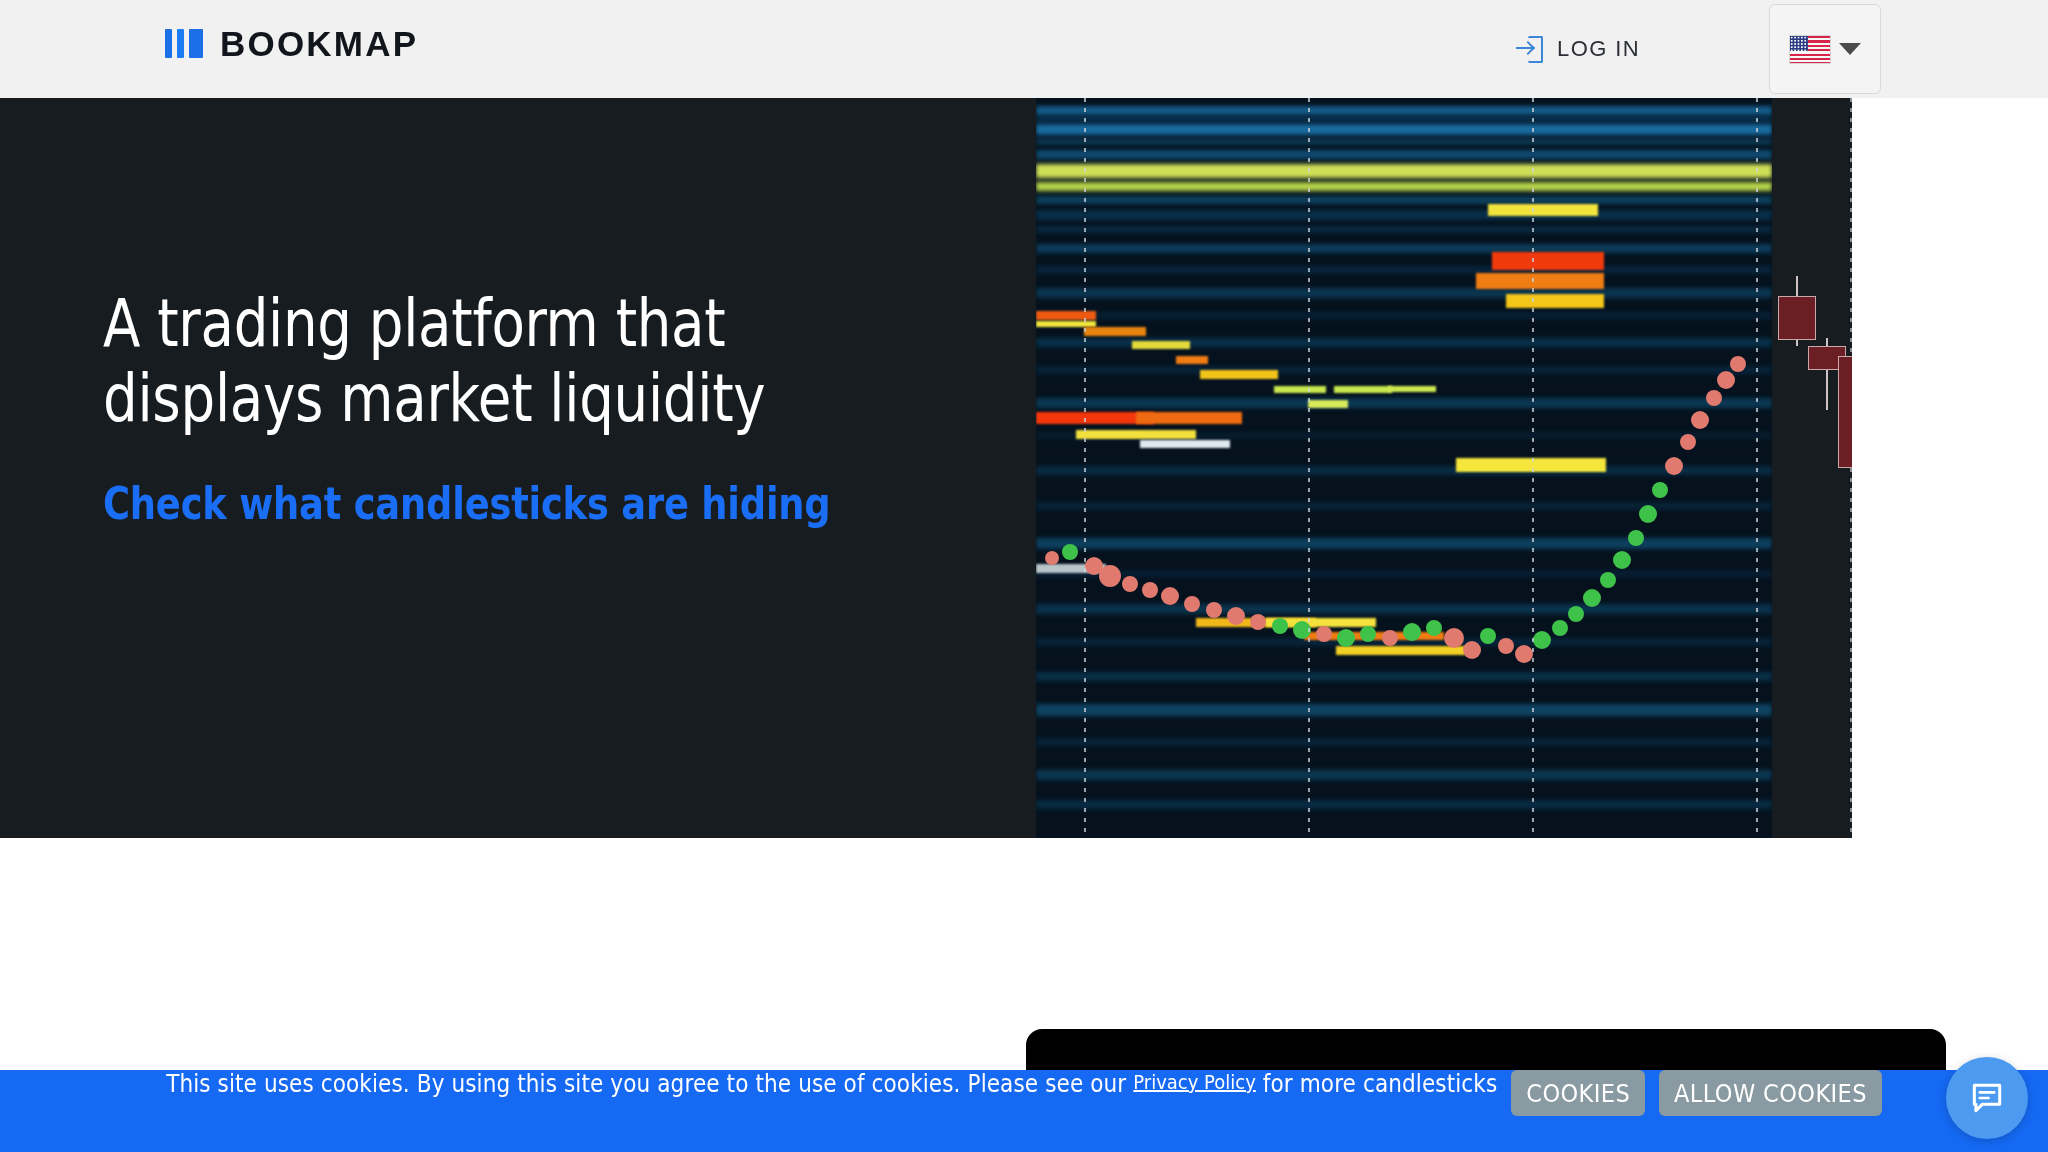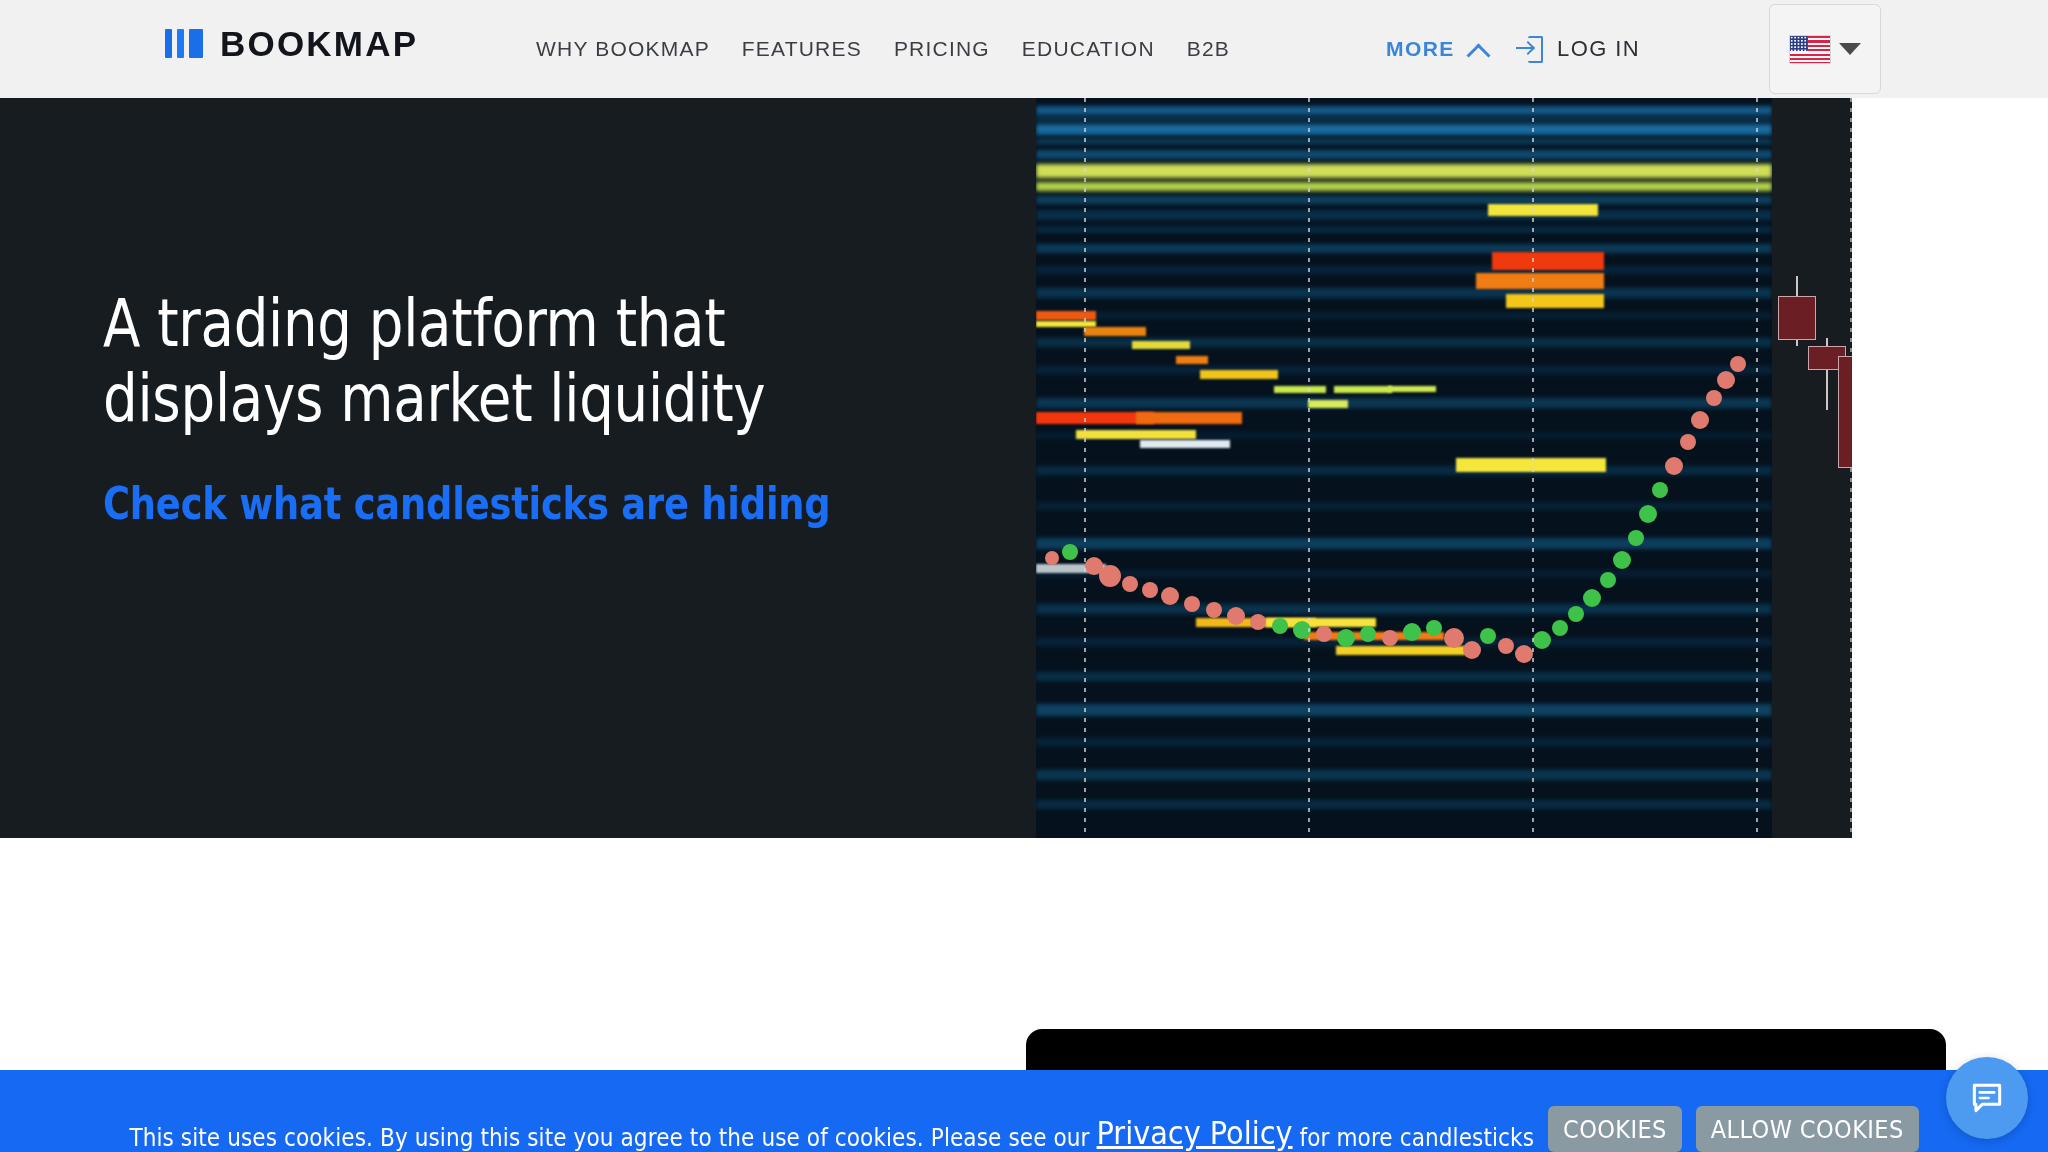--- a/index.html
+++ b/index.html
@@ -148,28 +148,28 @@
     position:absolute; top:838px; left:0; width:2048px; height:314px; background:#ffffff;
   }
   .dark-panel{
     position:absolute; left:1026px; top:1029px; width:920px; height:123px;
     background:#000000; border-radius:16px 16px 0 0;
   }
 
   
   .cookie{
     position:absolute; left:0; bottom:0; width:2048px; height:82px;
-    background:#1569f3; display:flex; align-items:flex-end; justify-content:center; gap:0;
+    background:#1569f3; display:flex; align-items:flex-start; justify-content:center; gap:0;
   }
   .cookie-text{
     font-family:"DejaVu Sans Condensed","Liberation Sans", sans-serif;
     font-size:24px; color:#ffffff; letter-spacing:0.1px; white-space:nowrap;
   }
   .cookie-link{
-    color:#ffffff; text-decoration:underline; font-size:32px;
+    color:#ffffff; text-decoration:underline; font-size:20px;
     font-family:"DejaVu Sans Condensed","Liberation Sans", sans-serif;
   }
   .cookie-btn{
     margin-left:14px; height:46px; padding:0 15px; border:none; border-radius:6px;
     background:#8a9aa3; color:#ffffff; font-size:25px; letter-spacing:.4px;
     font-family:"DejaVu Sans Condensed","Liberation Sans", sans-serif; cursor:pointer;
     white-space:nowrap;
   }
 
   
@@ -186,31 +186,20 @@
 
   <div class="logo-wrap">
     <span class="logo-bars">
       <i></i>
         <i></i>
         <i></i>
     </span>
     <span class="logo-text">BOOKMAP</span>
   </div>
 
-  <nav class="nav">
-    <a href="#">WHY BOOKMAP</a>
-    <a href="#">FEATURES</a>
-    <a href="#">PRICING</a>
-    <a href="#">EDUCATION</a>
-    <a href="#">B2B</a>
-    <a href="#" class="more">
-      <span>MORE</span>
-      <span class="chev-up"></span>
-    </a>
-  </nav>
 
   <div class="login-wrap">
     <span class="login-icon">
       <span class="box"></span>
         <span class="arr"></span>
     </span>
     <span class="login-text">LOG IN</span>
   </div>
 
   <div class="flag-btn">

